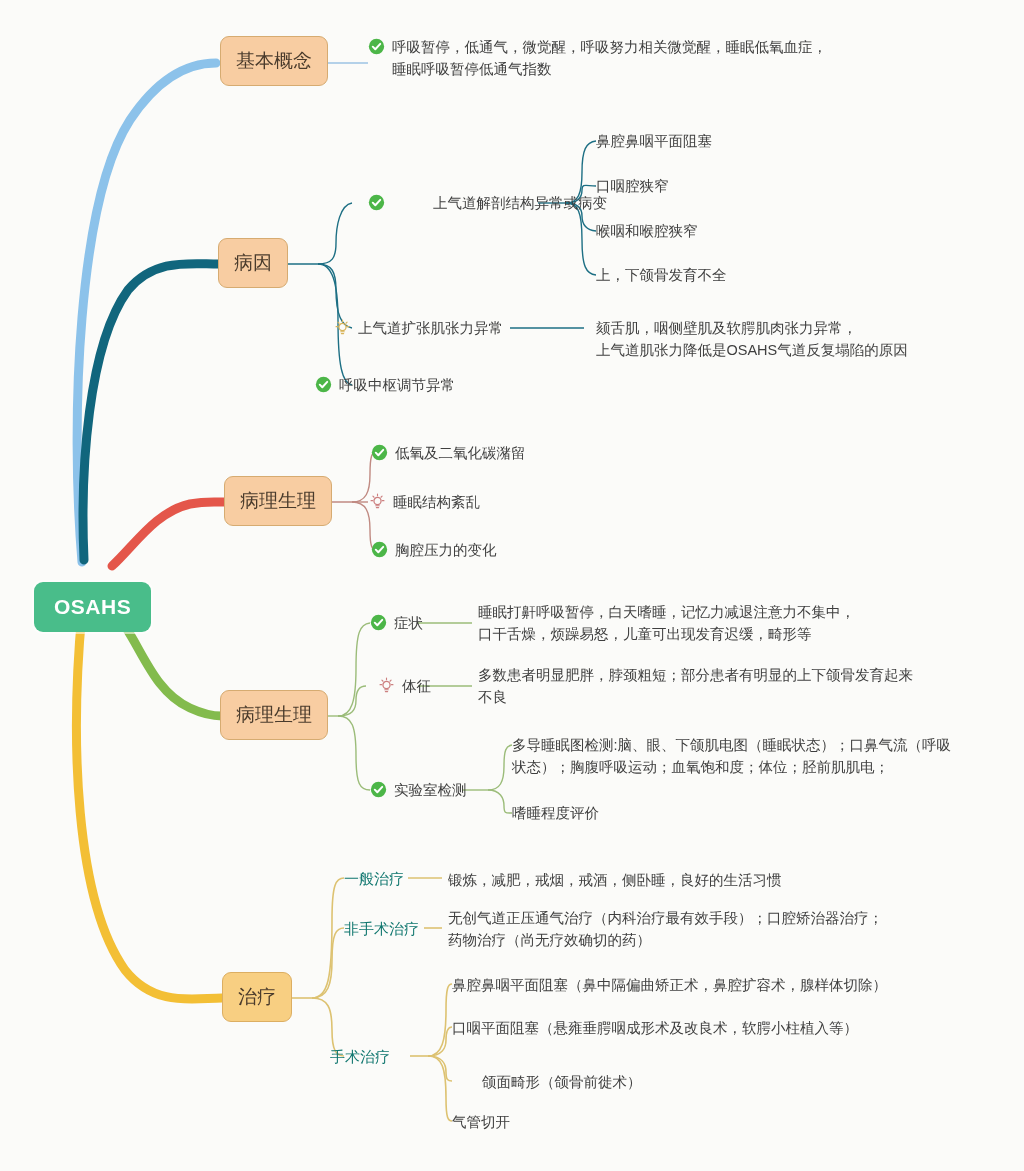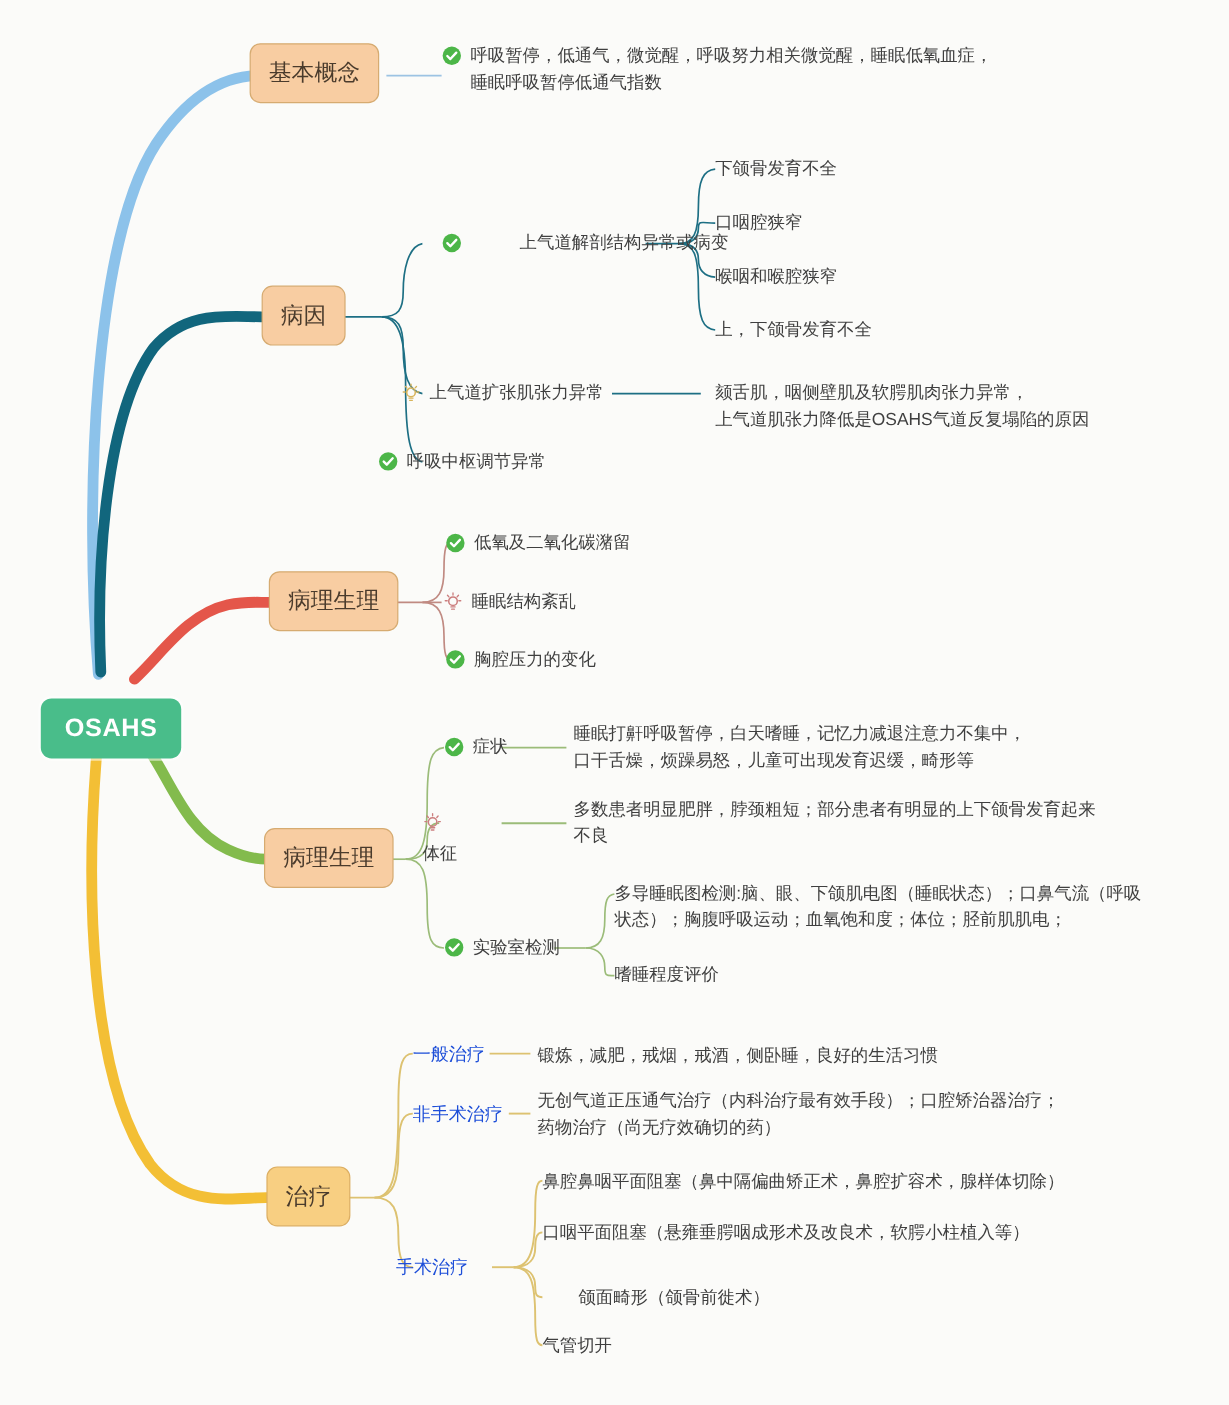--- a/index.html
+++ b/index.html
@@ -69,21 +69,21 @@
   }
   .sub .txt { white-space: pre-line; }
   .leaf {
     font-size: 14.5px;
     color: #3f3f3f;
     line-height: 1.52;
     white-space: pre-line;
   }
   .branch-label {
     font-size: 15px;
-    color: #1d4ed8;
+    color: #0f766e;
     line-height: 1.5;
   }
 
   
   .icon { flex: 0 0 auto; display: inline-block; line-height: 0; margin-top: 2px; }
   .icon svg { display: block; }
 </style>
 </head>
 <body>
 
@@ -145,21 +145,21 @@
 
     <path d="M 410 1056 L 428 1056" fill="none" stroke="#ddc271" stroke-width="1.6"></path>
     <path d="M 428 1056 C 442 1056 446 1040 446 1010 C 446 988 448 984 452 984" fill="none" stroke="#ddc271" stroke-width="1.6"></path>
     <path d="M 428 1056 C 442 1056 446 1048 446 1040 C 446 1030 448 1027 452 1027" fill="none" stroke="#ddc271" stroke-width="1.6"></path>
     <path d="M 428 1056 C 442 1056 446 1064 446 1072 C 446 1080 448 1081 452 1081" fill="none" stroke="#ddc271" stroke-width="1.6"></path>
     <path d="M 428 1056 C 442 1056 446 1068 446 1098 C 446 1118 448 1121 452 1121" fill="none" stroke="#ddc271" stroke-width="1.6"></path>
   </svg>
 
   <div class="node root-node" style="left:34px; top:582px;">OSAHS</div>
 
-  <div class="node topic-node" style="left:208px; top:36px;">基本概念</div>
+  <div class="node topic-node" style="left:220px; top:36px;">基本概念</div>
 
   <div class="node sub" style="left:368px; top:36px; max-width:520px;">
     <span class="icon">
       <svg width="17" height="17" viewBox="0 0 20 20">
           <circle cx="10" cy="10" r="9" fill="#4cb648"></circle>
           <path d="M5.6 10.2 L8.6 13.2 L14.4 6.9" fill="none" stroke="#fff" stroke-width="2.3" stroke-linecap="round" stroke-linejoin="round"></path>
         </svg>
     </span>
     <span class="txt">呼吸暂停，低通气，微觉醒，呼吸努力相关微觉醒，睡眠低氧血症，
 睡眠呼吸暂停低通气指数</span>
@@ -170,21 +170,21 @@
   <div class="node sub" style="left:368px; top:192px;gap:48px;">
     <span class="icon">
       <svg width="17" height="17" viewBox="0 0 20 20">
           <circle cx="10" cy="10" r="9" fill="#4cb648"></circle>
           <path d="M5.6 10.2 L8.6 13.2 L14.4 6.9" fill="none" stroke="#fff" stroke-width="2.3" stroke-linecap="round" stroke-linejoin="round"></path>
         </svg>
     </span>
     <span class="txt">上气道解剖结构异常或病变</span>
   </div>
 
-  <div class="node leaf" style="left:596px; top:130px;">下颌骨发育不全</div>
+  <div class="node leaf" style="left:596px; top:130px;">鼻腔鼻咽平面阻塞</div>
   <div class="node leaf" style="left:596px; top:175px;">口咽腔狭窄</div>
   <div class="node leaf" style="left:596px; top:220px;">喉咽和喉腔狭窄</div>
   <div class="node leaf" style="left:596px; top:264px;">上，下颌骨发育不全</div>
 
   <div class="node sub" style="left:334px; top:317px;">
     <span class="icon">
       <svg width="17" height="17" viewBox="0 0 20 20">
         <g stroke="#d8b45a" stroke-width="1.3" stroke-linecap="round">
           <line x1="10" y1="1.3" x2="10" y2="3.3"></line>
           <line x1="4.6" y1="3.6" x2="5.9" y2="5"></line>
@@ -260,21 +260,21 @@
       <svg width="17" height="17" viewBox="0 0 20 20">
           <circle cx="10" cy="10" r="9" fill="#4cb648"></circle>
           <path d="M5.6 10.2 L8.6 13.2 L14.4 6.9" fill="none" stroke="#fff" stroke-width="2.3" stroke-linecap="round" stroke-linejoin="round"></path>
         </svg>
     </span>
     <span class="txt">症状</span>
   </div>
   <div class="node leaf" style="left:478px; top:601px;">睡眠打鼾呼吸暂停，白天嗜睡，记忆力减退注意力不集中，
 口干舌燥，烦躁易怒，儿童可出现发育迟缓，畸形等</div>
 
-  <div class="node sub" style="left:352px; top:675px;flex-direction:column;">
+  <div class="node sub" style="left:378px; top:675px;">
     <span class="icon">
       <svg width="17" height="17" viewBox="0 0 20 20">
         <g stroke="#cc7f7f" stroke-width="1.3" stroke-linecap="round">
           <line x1="10" y1="1.3" x2="10" y2="3.3"></line>
           <line x1="4.6" y1="3.6" x2="5.9" y2="5"></line>
           <line x1="15.4" y1="3.6" x2="14.1" y2="5"></line>
           <line x1="2.4" y1="9" x2="4.3" y2="9"></line>
           <line x1="17.6" y1="9" x2="15.7" y2="9"></line>
         </g>
         <circle cx="10" cy="9.4" r="4.2" fill="none" stroke="#cc7f7f" stroke-width="1.5"></circle>

